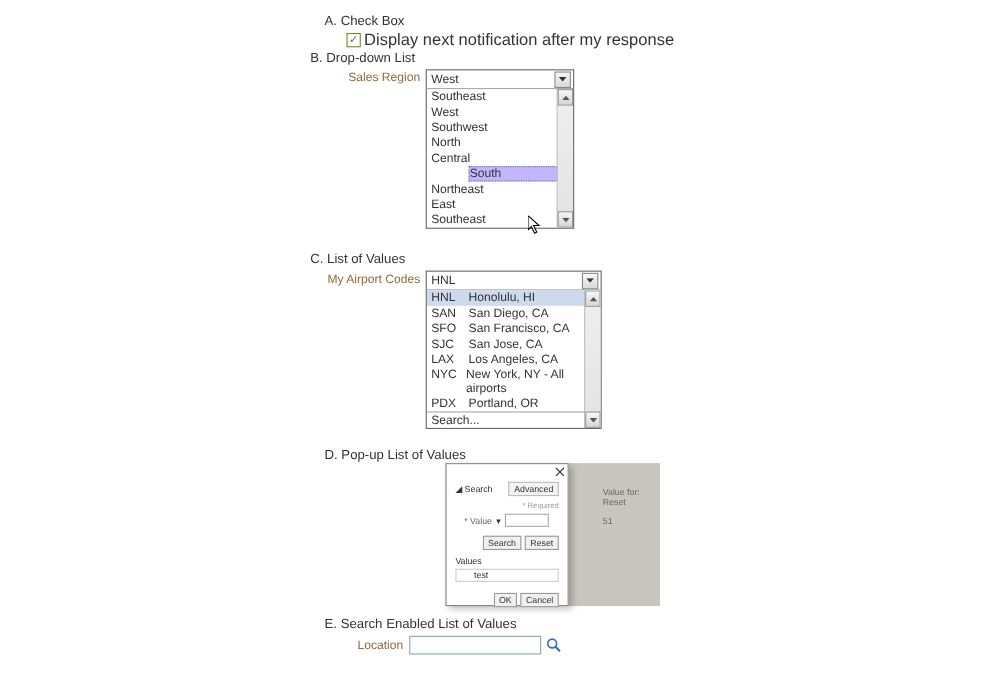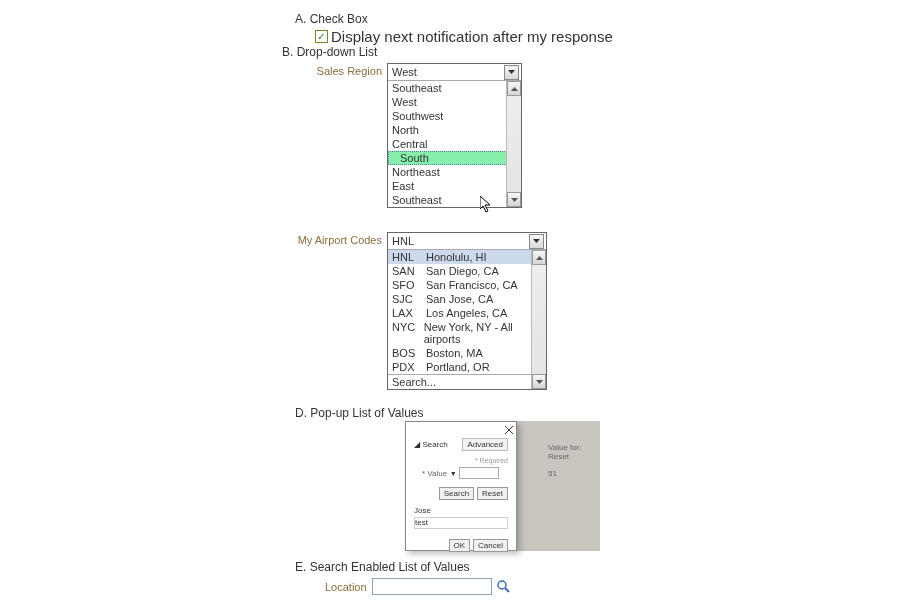--- a/index.html
+++ b/index.html
@@ -31,21 +31,21 @@
 
   .field-row { display: flex; align-items: flex-start; margin-top: 4px; }
   .field-label { width: 105px; text-align: right; color: #8a6d3b; font-size: 11px; padding-top: 2px; padding-right: 5px; }
 
   .dd-container { width: 135px; border: 1px solid #666; background: #fff; position: relative; }
   .dd-display { height: 17px; display: flex; align-items: center; justify-content: space-between; padding: 0 2px 0 4px; border-bottom: 1px solid #aaa; }
   .dd-arrow-btn { width: 15px; height: 15px; background: linear-gradient(#f7f7f7,#d9d9d9); border: 1px solid #888; display: flex; align-items: center; justify-content: center; }
   .dd-arrow-btn svg { display: block; }
   .dd-list { max-height: 140px; overflow: hidden; position: relative; }
   .dd-item { padding: 1px 4px; cursor: default; }
-  .dd-item.highlight { background: #86efac; border: 1px dotted #5b7bb4; padding: 0 11px; }
+  .dd-item.highlight { background: #c4b5fd; border: 1px dotted #5b7bb4; padding: 0 0; margin-left: 38px; }
   .scrollbar-v { position: absolute; right: 0; top: 0; bottom: 0; width: 15px; background: linear-gradient(#efefef,#e3e3e3); border-left: 1px solid #bbb; display: flex; flex-direction: column; justify-content: space-between; }
   .sb-btn { height: 15px; background: linear-gradient(#f7f7f7,#d5d5d5); border: 1px solid #999; display: flex; align-items: center; justify-content: center; }
   .cursor-ptr { position: absolute; left: 480px; top: 196px; pointer-events: none; }
 
   .lov-container { width: 160px; border: 1px solid #666; background: #fff; }
   .lov-row { padding: 1px 4px; display: flex; gap: 6px; cursor: default; }
   .lov-row.sel { background: #cdd9ed; }
   .lov-code { width: 28px; }
   .lov-search-row { padding: 1px 4px; border-top: 1px solid #aaa; }
 
@@ -54,21 +54,21 @@
   .popup-close { position: absolute; top: 3px; right: 3px; font-size: 10px; color: #333; cursor: pointer; }
   .popup-body { padding: 16px 8px 6px 8px; }
   .popup-search-row { display: flex; align-items: center; justify-content: space-between; margin-bottom: 6px; }
   .popup-adv { border: 1px solid #bbb; padding: 1px 4px; background: #f3f3f3; font-size: 8px; }
   .popup-field { margin: 3px 0 8px 8px; display: flex; align-items: center; gap: 4px; }
   .popup-field-label { color: #666; text-align: right; }
   .popup-input { width: 40px; height: 12px; border: 1px solid #aaa; }
   .popup-btns { display: flex; justify-content: flex-end; gap: 3px; margin-bottom: 6px; }
   .popup-btn { border: 1px solid #999; background: #f0f0f0; padding: 1px 4px; font-size: 8px; }
   .popup-value-label { font-size: 8px; margin-bottom: 2px; }
-  .popup-value-box { border: 1px solid #ccc; height: 12px; margin-bottom: 10px; font-size: 8px; padding: 0 0; }
+  .popup-value-box { border: 1px solid #ccc; height: 12px; margin-bottom: 10px; font-size: 8px; padding: 0 16px; }
   .popup-footer { display: flex; justify-content: flex-end; gap: 3px; }
   .side-text { position: absolute; left: 548px; top: 443px; font-size: 8px; color: #666; }
 
   .loc-row { display: flex; align-items: center; gap: 5px; margin-top: 4px; margin-left: 30px; }
   .loc-label { color: #8a6d3b; }
   .loc-input { width: 120px; height: 17px; border: 1px solid #8aa; background: #fff; }
   .mag { width: 14px; height: 14px; display: inline-flex; align-items: center; justify-content: center; }
 </style>
 </head>
 <body>
@@ -121,20 +121,21 @@
       </div>
     </div>
   </div>
 </div>
 
 <svg class="cursor-ptr" width="14" height="18">
   <polygon points="0,0 0,13 3,10 6,16 8,15 5,9 10,9" fill="#fff" stroke="#000" stroke-width="1"></polygon>
 </svg>
 
 <div class="section-c">
+  <div class="section-header">C. List of Values</div>
   <div class="field-row">
     <div class="field-label">My Airport Codes</div>
     <div class="lov-container">
       <div class="dd-display">
         <span>HNL</span>
         <span class="dd-arrow-btn">
           <svg width="7" height="4">
               <polygon points="0,0 7,0 3.5,4" fill="#333"></polygon>
             </svg>
         </span>
@@ -156,24 +157,20 @@
             <span class="lov-code">SJC</span>
             <span>San Jose, CA</span>
           </div>
         <div class="lov-row">
             <span class="lov-code">LAX</span>
             <span>Los Angeles, CA</span>
           </div>
         <div class="lov-row">
             <span class="lov-code">NYC</span>
             <span>New York, NY - All airports</span>
-          </div>
-        <div class="lov-row">
-            <span class="lov-code">BOS</span>
-            <span>Boston, MA</span>
           </div>
         <div class="lov-row">
             <span class="lov-code">PDX</span>
             <span>Portland, OR</span>
           </div>
         <div class="lov-search-row">Search...</div>
         <div class="scrollbar-v">
           <div class="sb-btn">
               <svg width="7" height="4">
                 <polygon points="3.5,0 7,4 0,4" fill="#555"></polygon>
@@ -214,21 +211,21 @@
     <div style="text-align:right; color:#999; font-size:7px;">* Required</div>
     <div class="popup-field">
       <span class="popup-field-label">* Value</span>
       <span>▾</span>
       <span class="popup-input"></span>
     </div>
     <div class="popup-btns">
       <span class="popup-btn">Search</span>
       <span class="popup-btn">Reset</span>
     </div>
-    <div class="popup-value-label">Jose</div>
+    <div class="popup-value-label">Values</div>
     <div class="popup-value-box">test</div>
     <div class="popup-footer">
       <span class="popup-btn">OK</span>
       <span class="popup-btn">Cancel</span>
     </div>
   </div>
 </div>
 
 <div class="section-e">
   <div class="section-header">E. Search Enabled List of Values</div>

